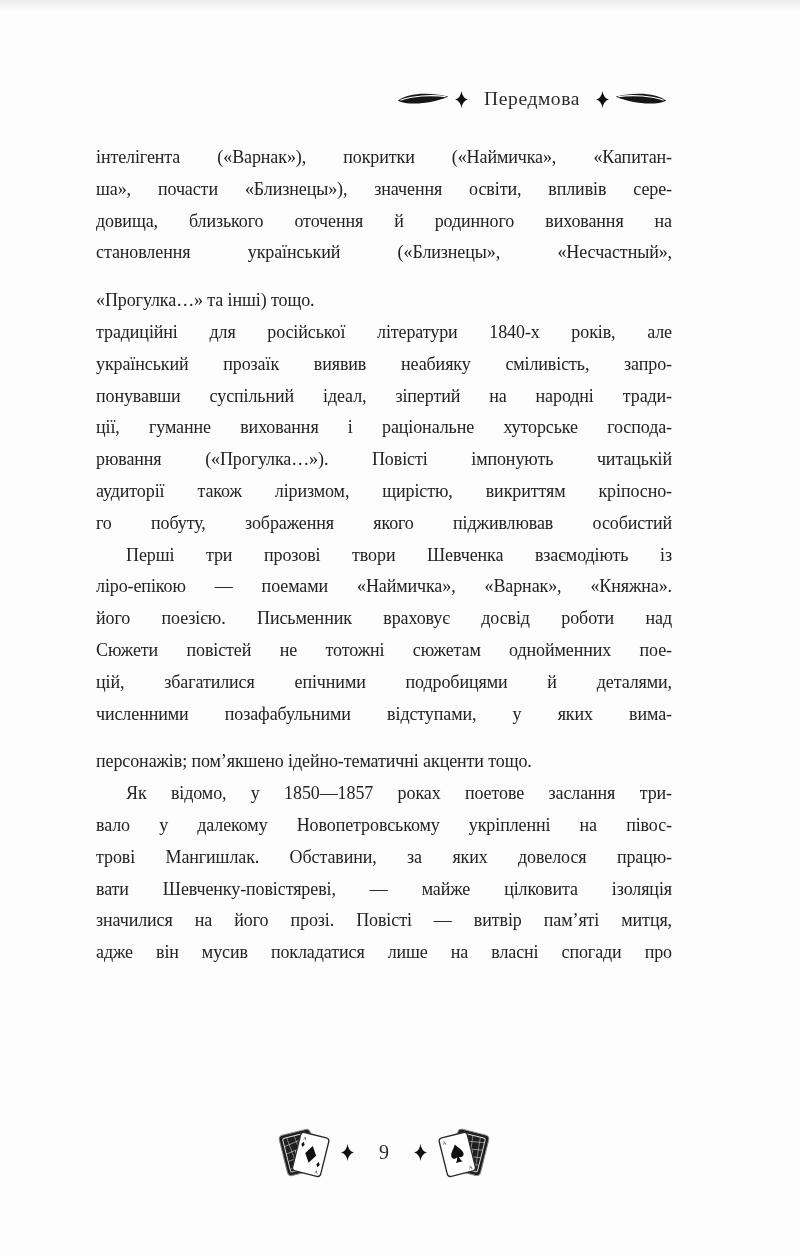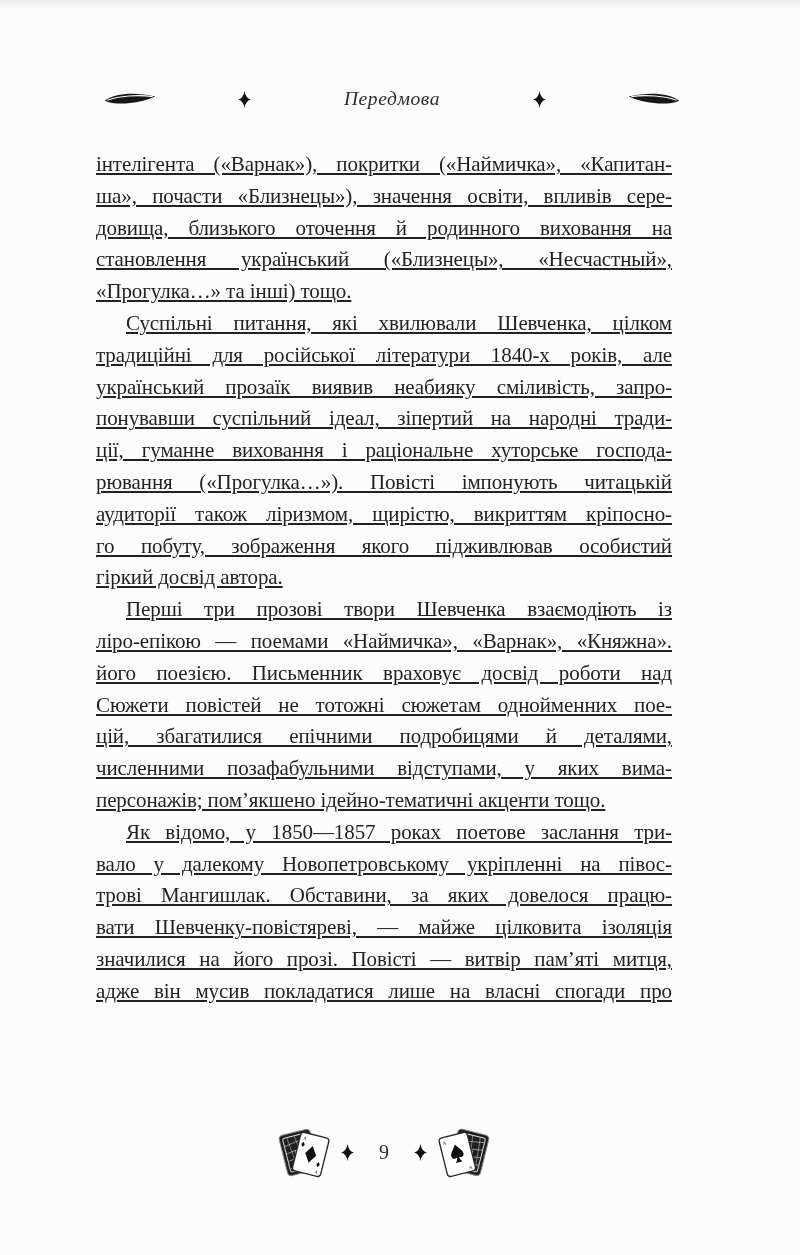--- a/index.html
+++ b/index.html
@@ -10,42 +10,42 @@
     font-family:"Liberation Serif","DejaVu Serif",serif;
     color:#222222;
     overflow:hidden;
   }
   .page::before{ 
     content:"";position:absolute;left:0;top:0;right:0;height:10px;
     background:linear-gradient(#ececec,rgba(255,255,255,0));
     pointer-events:none;
   }
   .header-row{
-    position:absolute;top:88px;left:104px;width:576px;
-    display:flex;align-items:center;justify-content:space-between;font-style:italic;
+    position:absolute;top:88px;left:91px;width:576px;
+    display:flex;align-items:center;justify-content:flex-end;
   }
   .header-title{
     font-size:19.5px;letter-spacing:.6px;color:#2b2b2b;
     margin:0 16px;white-space:nowrap;
   }
   .leaf{width:52px;height:18px;display:block;}
   .leaf.flip{transform:scaleX(-1);}
   .star{width:13px;height:17px;display:block;}
   .star.hdr-left{margin-left:6px;}
   .star.hdr-right{margin-right:6px;}
   .body-text{
-    position:absolute;top:149px;left:96px;width:576px;
-    font-size:21px;line-height:31.8px;letter-spacing:-0.1px;text-decoration:underline;
+    position:absolute;top:142px;left:96px;width:576px;
+    font-size:18px;line-height:31.8px;letter-spacing:-0.1px;
   }
   .line{
     text-align:justify;
     text-align-last:justify;
     white-space:nowrap;
   }
-  .line.end{text-align-last:left;}
+  .line.end{text-align-last:left;margin-top:16px;}
   .line.indent{text-indent:30px;}
   .footer-row{
     position:absolute;top:1120px;left:96px;width:576px;height:64px;
     display:flex;align-items:center;justify-content:center;
   }
   .cards{width:56px;height:58px;display:block;}
   .footer-star-left{margin-left:8px;margin-right:25px;}
   .footer-star-right{margin-left:25px;margin-right:8px;}
   .page-number{font-size:20px;color:#2b2b2b;line-height:1;}
 </style>
@@ -71,29 +71,27 @@
       <path d="M4,11.5 C18,6.5 40,4.5 58,7.2" stroke="#fcfcfc" stroke-width="1.4" fill="none"></path>
     </svg>
   </div>
 
   <div class="body-text">
       <div class="line">інтелігента («Варнак»), покритки («Наймичка», «Капитан-</div>
       <div class="line">ша», почасти «Близнецы»), значення освіти, впливів сере-</div>
       <div class="line">довища, близького оточення й родинного виховання на</div>
       <div class="line">становлення український («Близнецы», «Несчастный»,</div>
       <div class="line end">«Прогулка…» та інші) тощо.</div>
-      <div class="line indent">Суспільні питання, які хвилювали Шевченка, цілком</div>
       <div class="line">традиційні для російської літератури 1840-х років, але</div>
       <div class="line">український прозаїк виявив неабияку сміливість, запро-</div>
       <div class="line">понувавши суспільний ідеал, зіпертий на народні тради-</div>
       <div class="line">ції, гуманне виховання і раціональне хуторське господа-</div>
       <div class="line">рювання («Прогулка…»). Повісті імпонують читацькій</div>
       <div class="line">аудиторії також ліризмом, щирістю, викриттям кріпосно-</div>
       <div class="line">го побуту, зображення якого підживлював особистий</div>
-      <div class="line end">гіркий досвід автора.</div>
       <div class="line indent">Перші три прозові твори Шевченка взаємодіють із</div>
       <div class="line">ліро-епікою — поемами «Наймичка», «Варнак», «Княжна».</div>
       <div class="line">його поезією. Письменник враховує досвід роботи над</div>
       <div class="line">Сюжети повістей не тотожні сюжетам однойменних пое-</div>
       <div class="line">цій, збагатилися епічними подробицями й деталями,</div>
       <div class="line">численними позафабульними відступами, у яких вима-</div>
       <div class="line end">персонажів; пом’якшено ідейно-тематичні акценти тощо.</div>
       <div class="line indent">Як відомо, у 1850—1857 роках поетове заслання три-</div>
       <div class="line">вало у далекому Новопетровському укріпленні на півос-</div>
       <div class="line">трові Мангишлак. Обставини, за яких довелося працю-</div>

